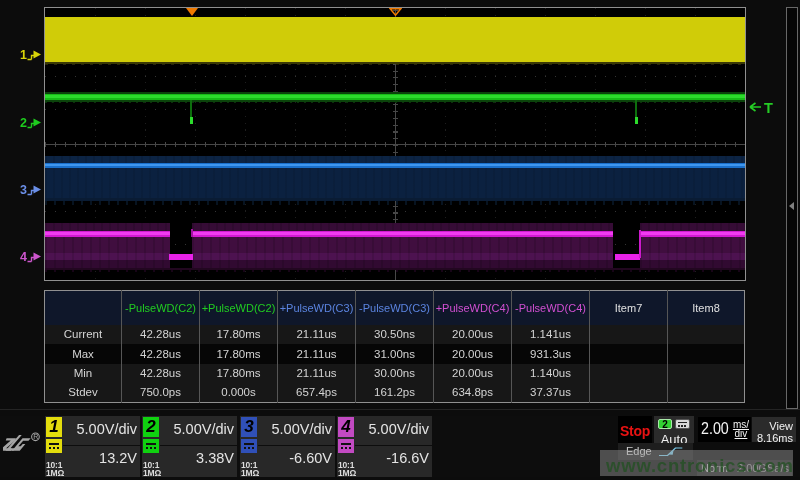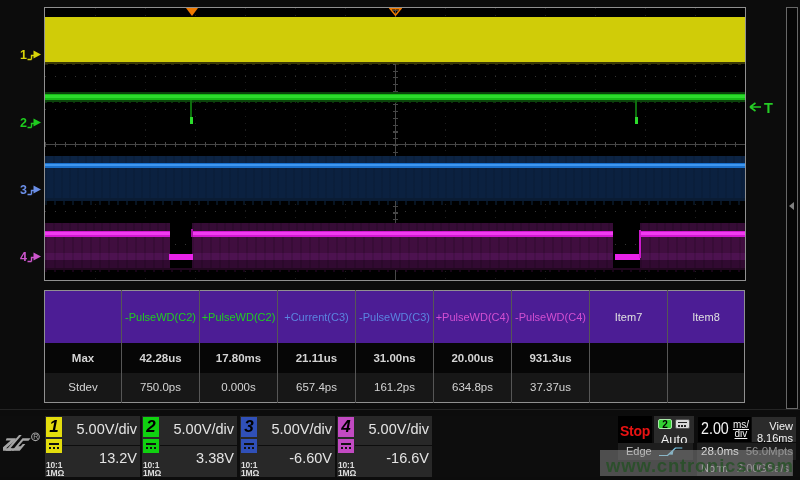--- a/index.html
+++ b/index.html
@@ -77,23 +77,23 @@
 
 
 #rstrip { left:786px; top:7px; width:12px; height:402px; border:1px solid #686868; background:#060606; }
 #rtri { position:absolute; left:2px; top:194px; width:0; height:0;
   border-top:4px solid transparent; border-bottom:4px solid transparent; border-right:5px solid #808080; }
 
 
 #mtable { left:44px; top:290px; width:701px; height:113px; border:1px solid #909090; border-collapse:collapse; table-layout:fixed; }
 #mtable td { border-left:1px solid #565656; font-size:11.5px; text-align:center; color:#d4d4d4; padding:0; height:16px; overflow:hidden; white-space:nowrap; }
 #mtable td:first-child { border-left:none; }
-#mtable tr.hd td { font-size:11px; height:28px; background:#4c1d95; }
+#mtable tr.hd td { font-size:11px; height:28px; background:#0f172a; }
 #mtable tr.a td { background:#171717; }
-#mtable tr.b td { background:#060606;font-weight:bold; }
+#mtable tr.b td { background:#060606; }
 #mtable td.tg { color:#21cc21; } #mtable td.tb { color:#5b84e0; } #mtable td.tm { color:#d24fd2; } #mtable td.tw { color:#e0e0e0; }
 
 
 #bbar { left:0; top:416px; width:800px; height:61px; background:#0d0d0d; }
 .chblk { position:absolute; top:0; width:95px; height:61px; background:#282828; }
 .chblk .vdiv { position:absolute; right:3px; top:5px; width:76px; font-size:14.5px; color:#e4e4e4; text-align:right; }
 .chblk .ofs  { position:absolute; right:3px; top:34px; width:76px; font-size:14.5px; color:#e4e4e4; text-align:right; }
 .chblk .hline{ position:absolute; left:18px; top:29px; width:77px; height:1px; background:#0d0d0d; }
 .numbox { position:absolute; left:1px; top:1px; width:16px; height:20px; text-align:center;
   font-weight:bold; font-style:italic; font-size:17px; line-height:19px; color:#000; }
@@ -272,35 +272,57 @@
         <col style="width:78px">
         <col style="width:78px">
         <col style="width:78px">
         <col style="width:77px">
     </colgroup>
     <tbody>
         <tr class="hd">
       <td></td>
           <td class="tg">-PulseWD(C2)</td>
           <td class="tg">+PulseWD(C2)</td>
-          <td class="tb">+Current(C3)</td>
+          <td class="tb">+PulseWD(C3)</td>
       <td class="tb">-PulseWD(C3)</td>
           <td class="tm">+PulseWD(C4)</td>
           <td class="tm">-PulseWD(C4)</td>
       <td class="tw">Item7</td>
           <td class="tw">Item8</td>
     </tr>
+    <tr class="a">
+          <td>Current</td>
+          <td>42.28us</td>
+          <td>17.80ms</td>
+          <td>21.11us</td>
+          <td>30.50ns</td>
+          <td>20.00us</td>
+          <td>1.141us</td>
+          <td></td>
+          <td></td>
+        </tr>
     <tr class="b">
           <td>Max</td>
           <td>42.28us</td>
           <td>17.80ms</td>
           <td>21.11us</td>
           <td>31.00ns</td>
           <td>20.00us</td>
           <td>931.3us</td>
+          <td></td>
+          <td></td>
+        </tr>
+    <tr class="a">
+          <td>Min</td>
+          <td>42.28us</td>
+          <td>17.80ms</td>
+          <td>21.11us</td>
+          <td>30.00ns</td>
+          <td>20.00us</td>
+          <td>1.140us</td>
           <td></td>
           <td></td>
         </tr>
     <tr class="a">
           <td>Stdev</td>
           <td>750.0ps</td>
           <td>0.000s</td>
           <td>657.4ps</td>
           <td>161.2ps</td>
           <td>634.8ps</td>
@@ -376,24 +398,20 @@
         <span class="sm">ms/<br>div</span>
       </div>
     <div class="bx" id="viewbx">
         <div style="margin-top:1px;">View</div>
         <div>8.16ms</div>
       </div>
     <div class="bx" id="r2l">
         <span class="t">T</span>
         <span class="v">1.70V</span>
       </div>
-    <div class="bx" id="r2r">
-        <span class="a">28.0ms</span>
-        <span class="b">56.0Mpts</span>
-      </div>
     <div class="bx" id="r3l">
       <span class="t">Edge</span>
       <svg style="position:absolute; left:40px; top:2px;" width="28" height="13" viewBox="0 0 28 13">
         <path d="M1,10.5 h8.5 M9.2,10.7 L17.5,3 M17.3,3 h7" stroke="#79c8e8" stroke-width="1.2" fill="none"></path>
         <path d="M11,9.5 l4.5,-4.2 l-0.8,4.4 z" fill="#79c8e8"></path>
       </svg>
     </div>
     <div class="bx" id="r3r">
         <span class="a">Norm</span>
         <span class="b">2.00GSa/s</span>

